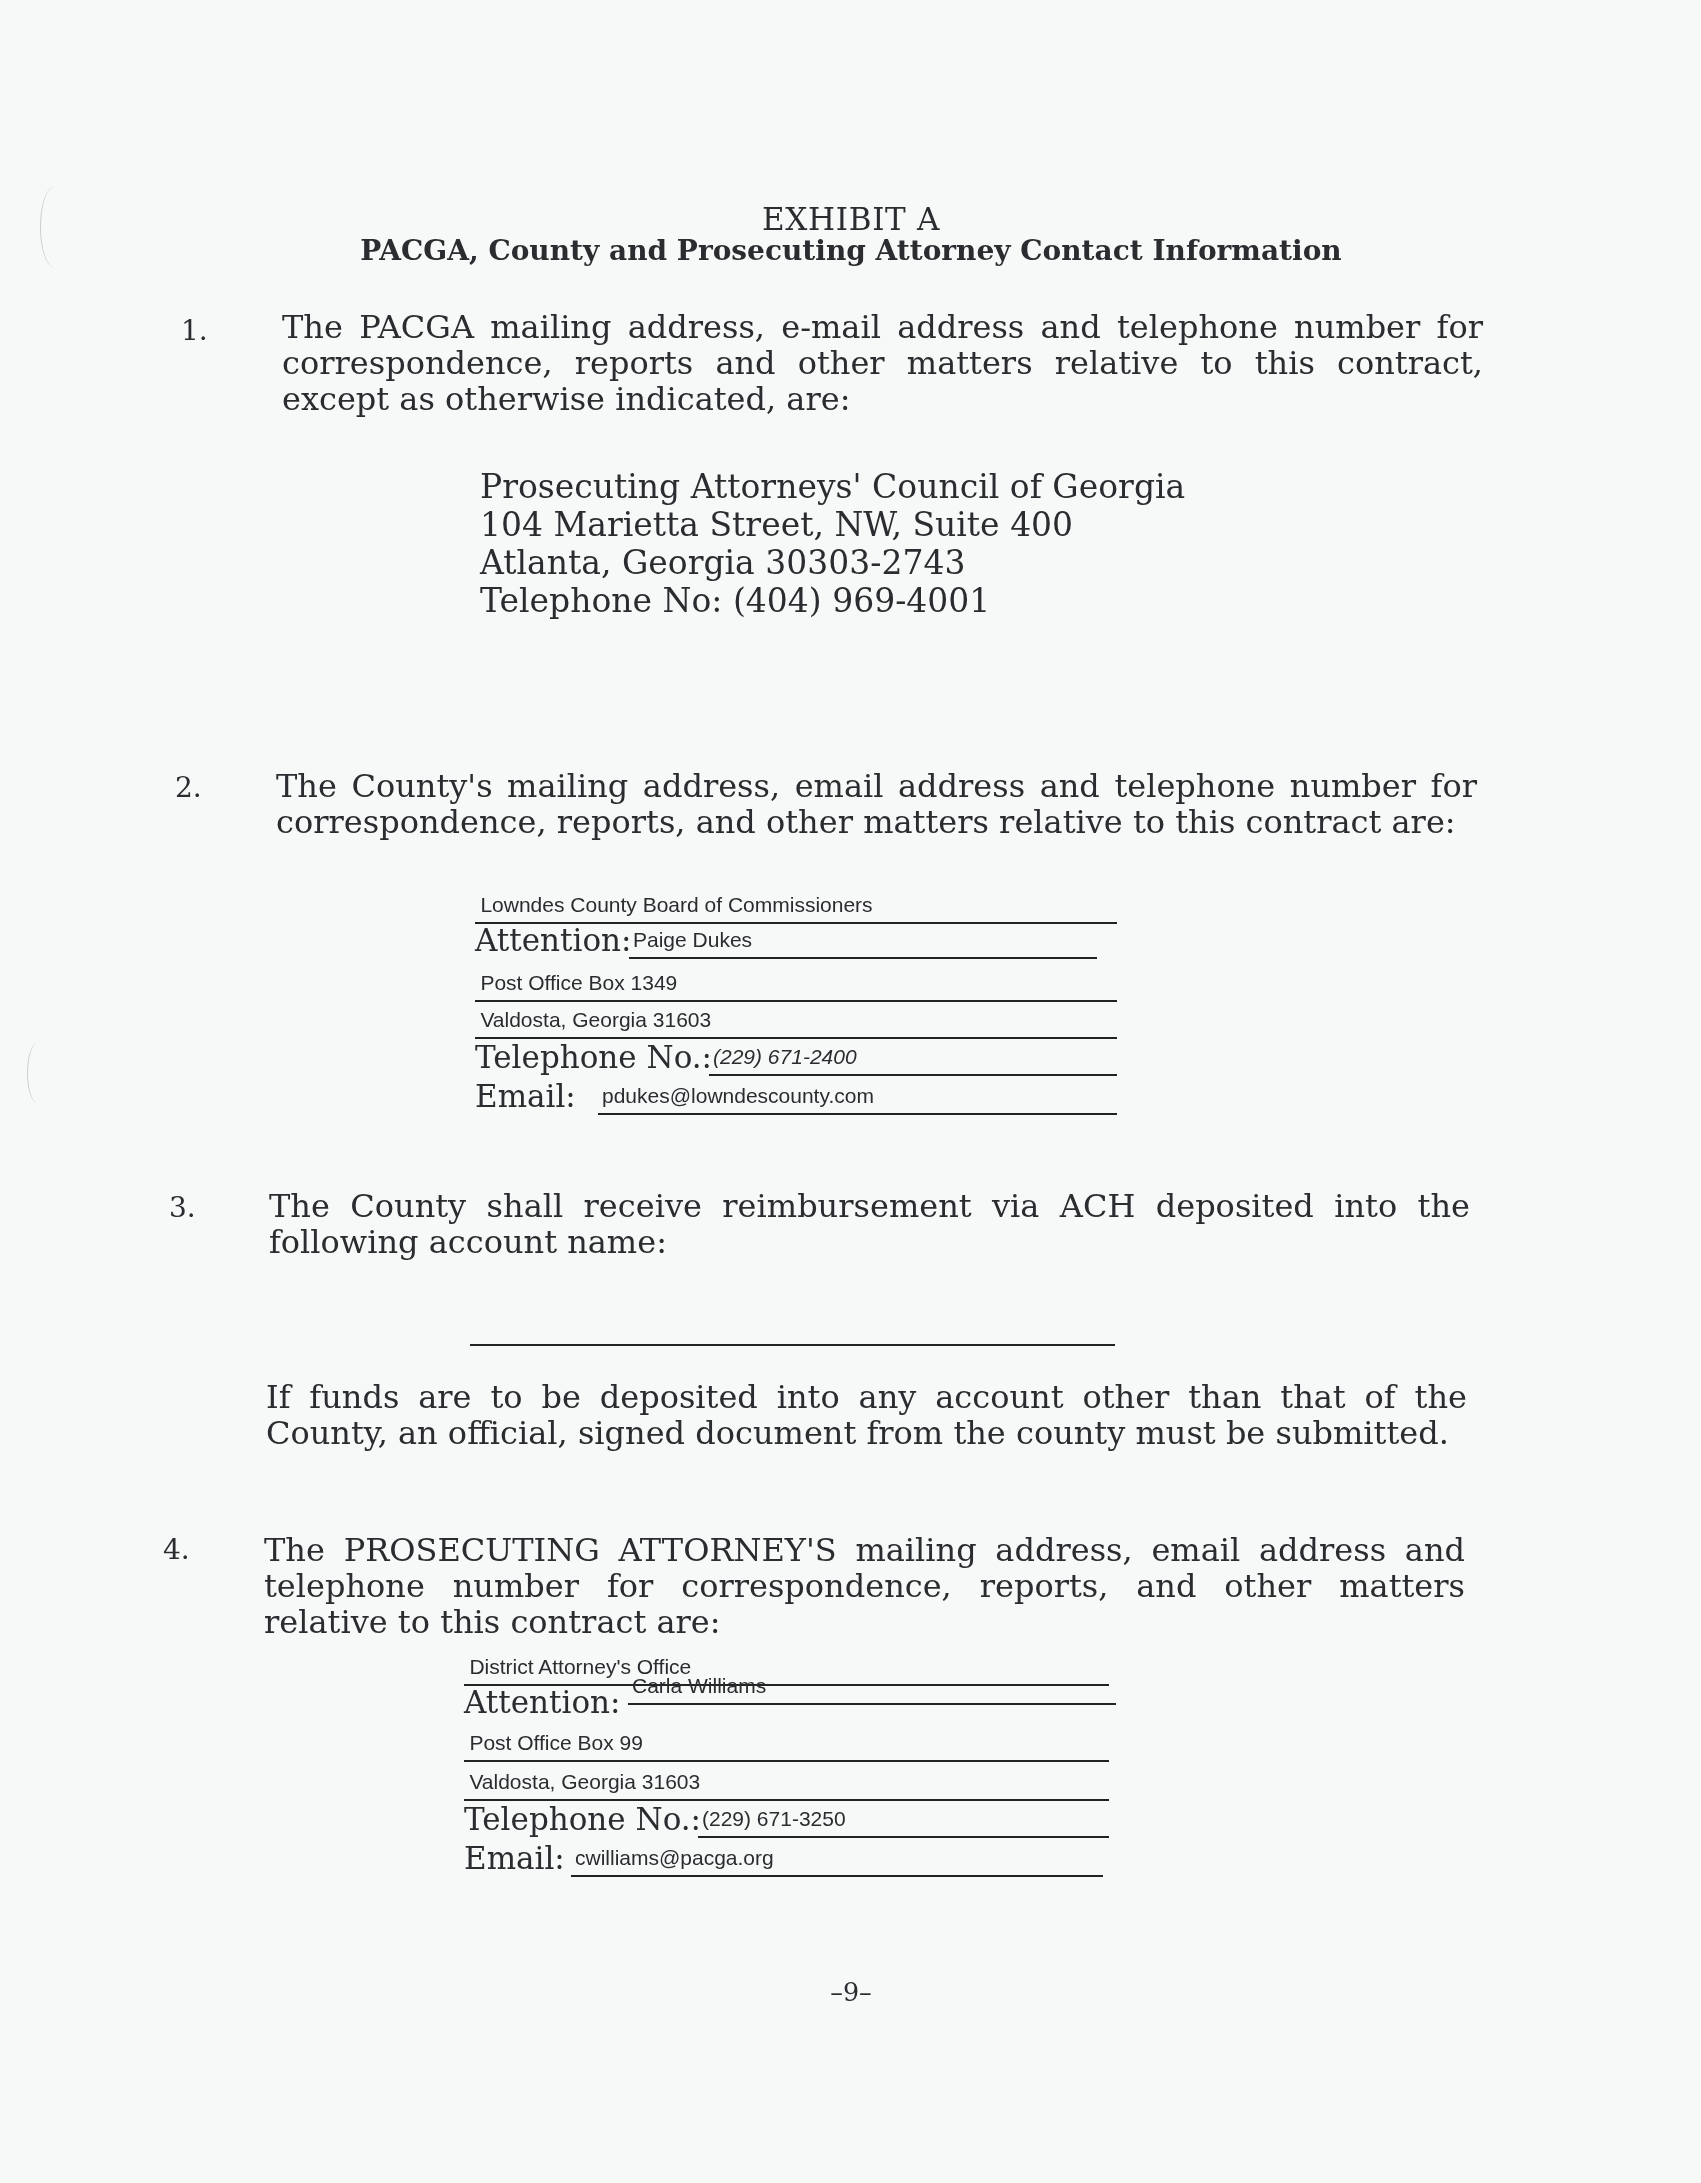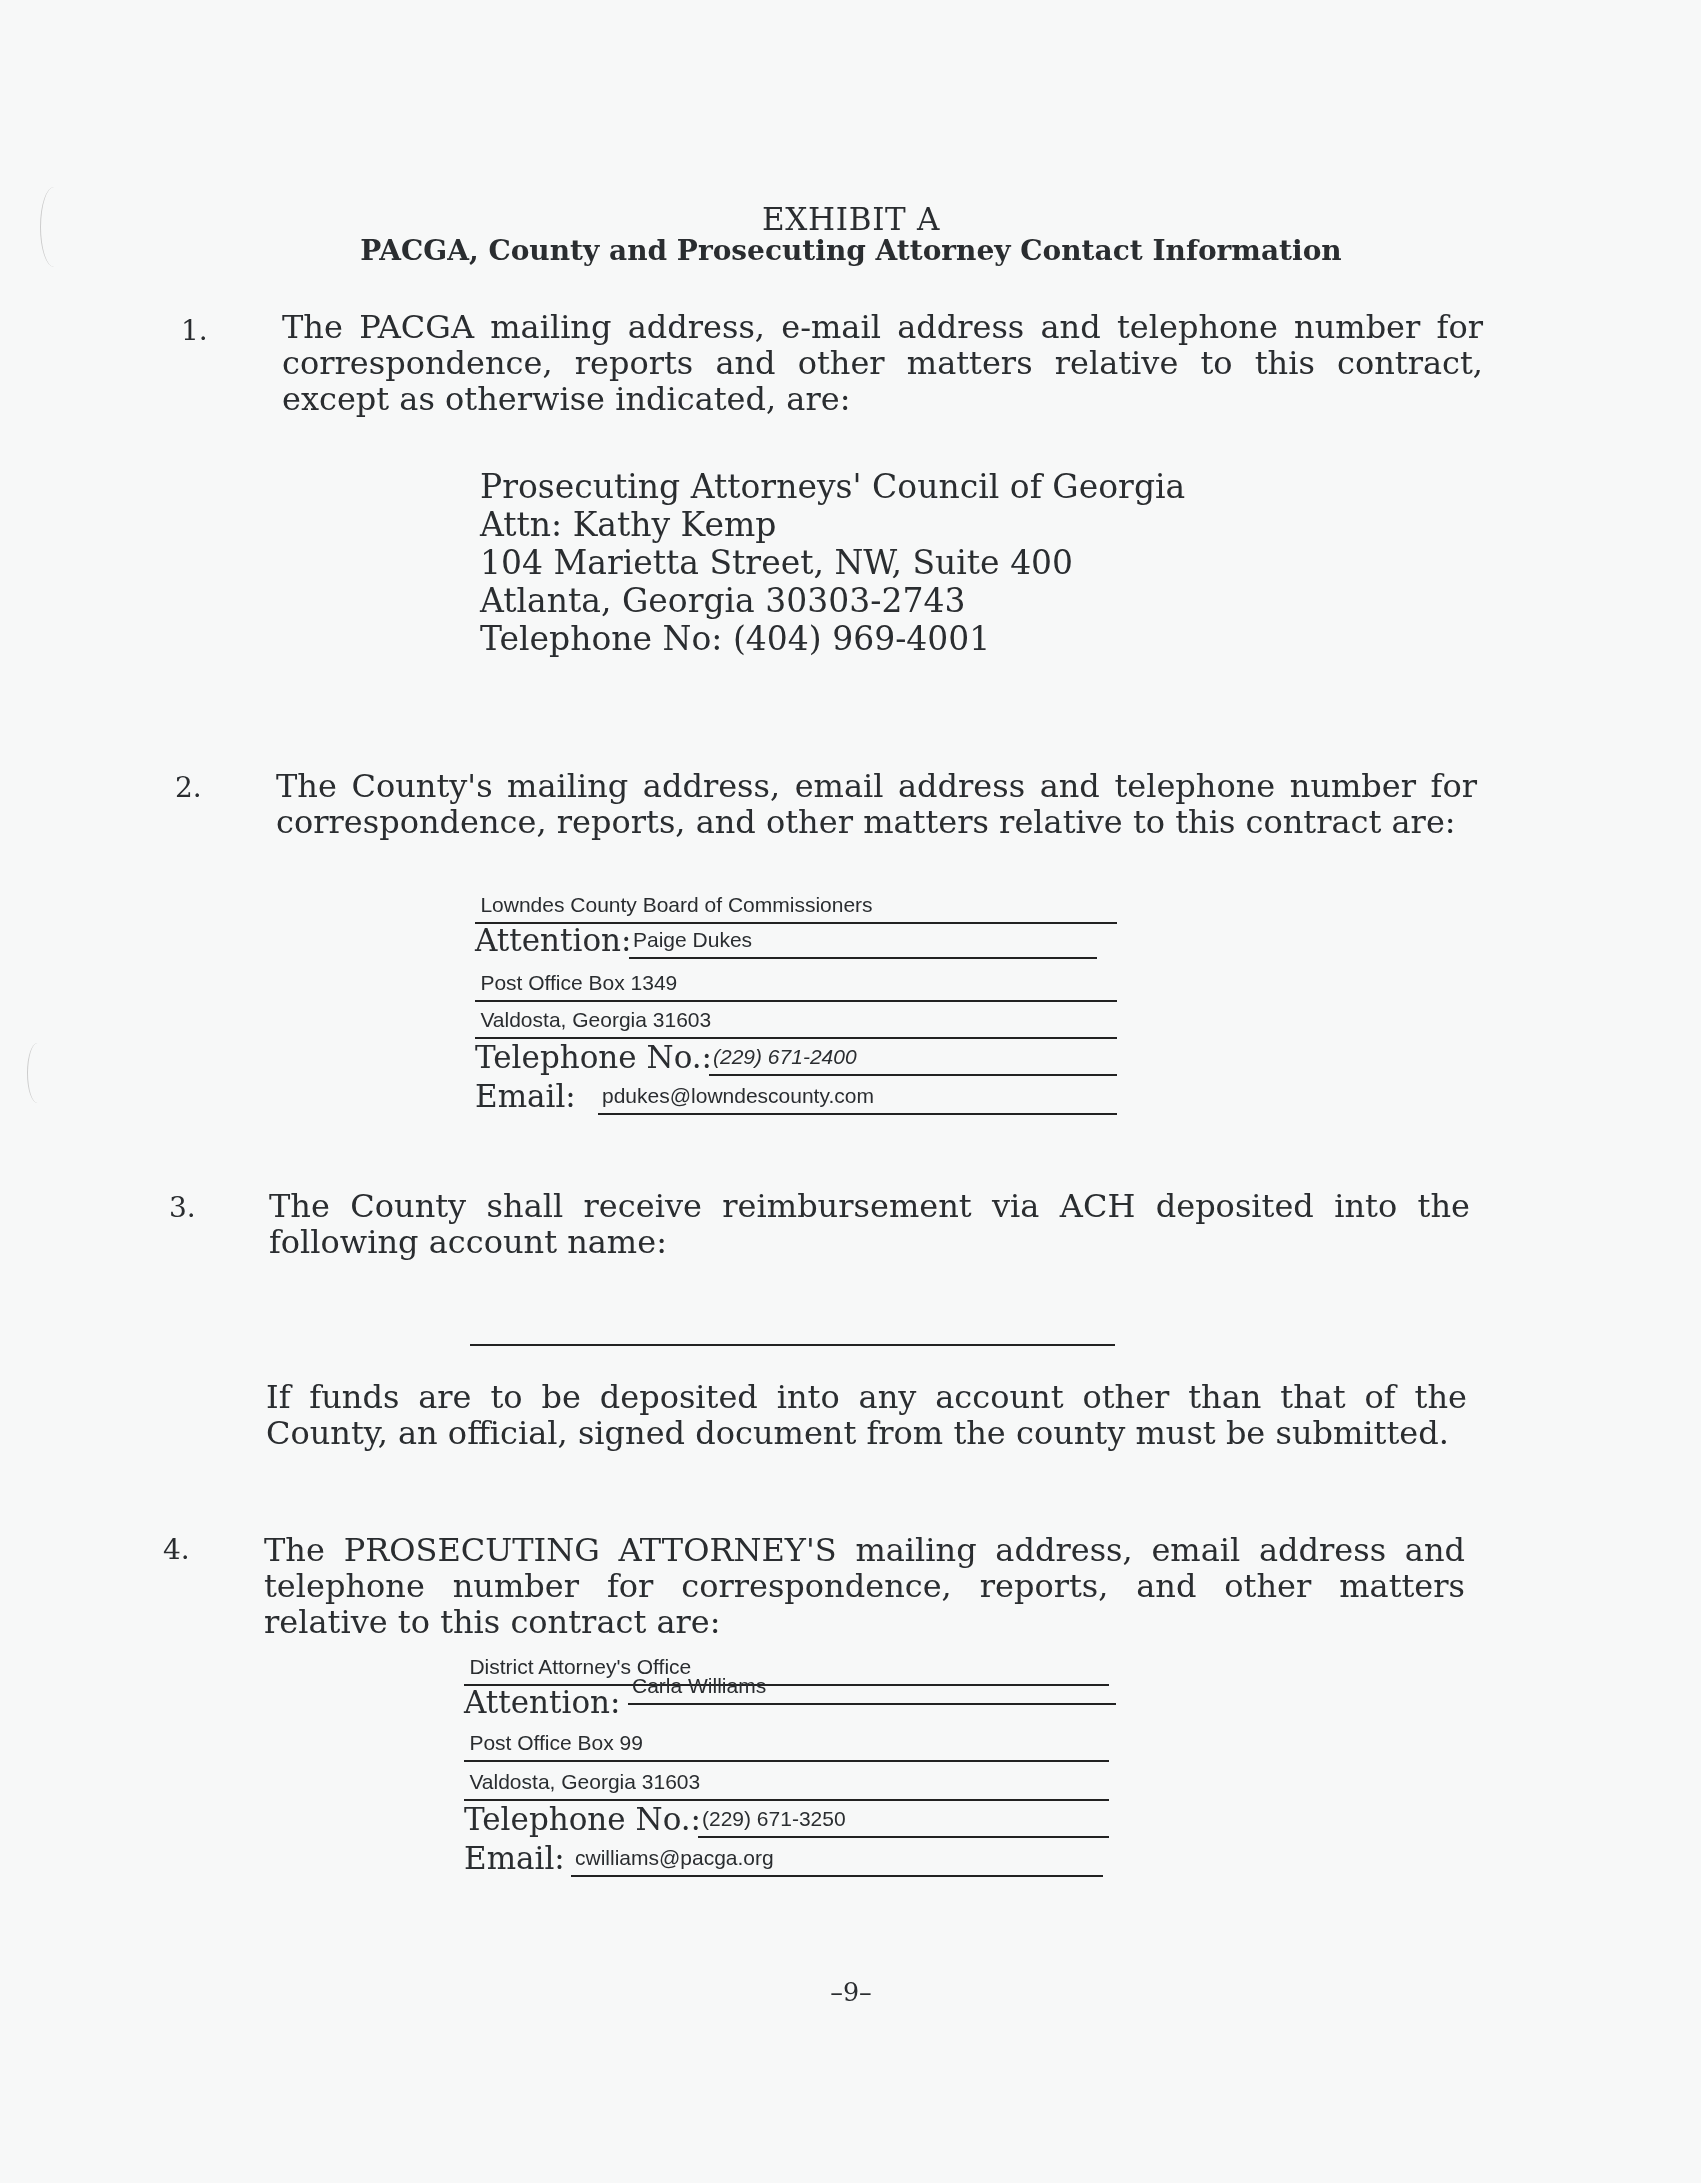--- a/index.html
+++ b/index.html
@@ -28,21 +28,20 @@
 <div class="abs scan-mark" style="left:40px;top:187px;width:27px;height:80px;"></div>
 <div class="abs scan-mark" style="left:27px;top:1043px;width:20px;height:60px;"></div>
 
 <div class="abs title1">EXHIBIT A</div>
 <div class="abs title2">PACGA, County and Prosecuting Attorney Contact Information</div>
 
 <div class="abs num" style="left:181px;top:314px;">1.</div>
 <div class="abs para" style="left:282px;top:309px;width:1201px;">The PACGA mailing address, e-mail address and telephone number for correspondence, reports and other matters relative to this contract, except as otherwise indicated, are:</div>
 <div class="abs block" style="left:480px;top:468px;">
   <div>Prosecuting Attorneys' Council of Georgia</div>
-  <div>Attn: Kathy Kemp</div>
   <div>104 Marietta Street, NW, Suite 400</div>
   <div>Atlanta, Georgia 30303-2743</div>
   <div>Telephone No: (404) 969-4001</div>
 </div>
 
 <div class="abs num" style="left:175px;top:771px;">2.</div>
 <div class="abs para" style="left:276px;top:768px;width:1201px;">The County's mailing address, email address and telephone number for correspondence, reports, and other matters relative to this contract are:</div>
 <div class="abs form" style="left:475px;top:883px;width:642px;height:241px;">
   <div class="row" style="left:0;top:0;width:642px;">
     <span class="val" style="left:5.4px;">Lowndes County Board of Commissioners</span>

